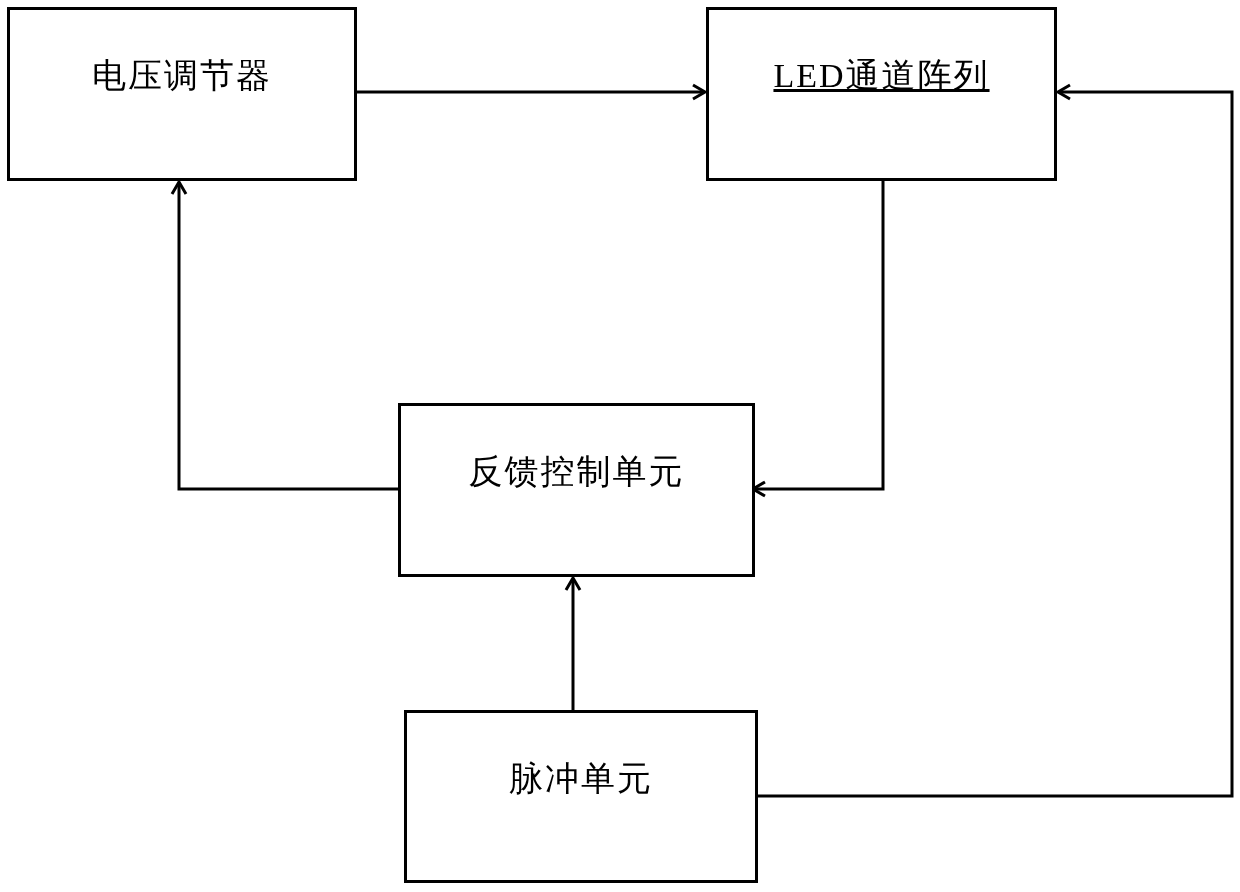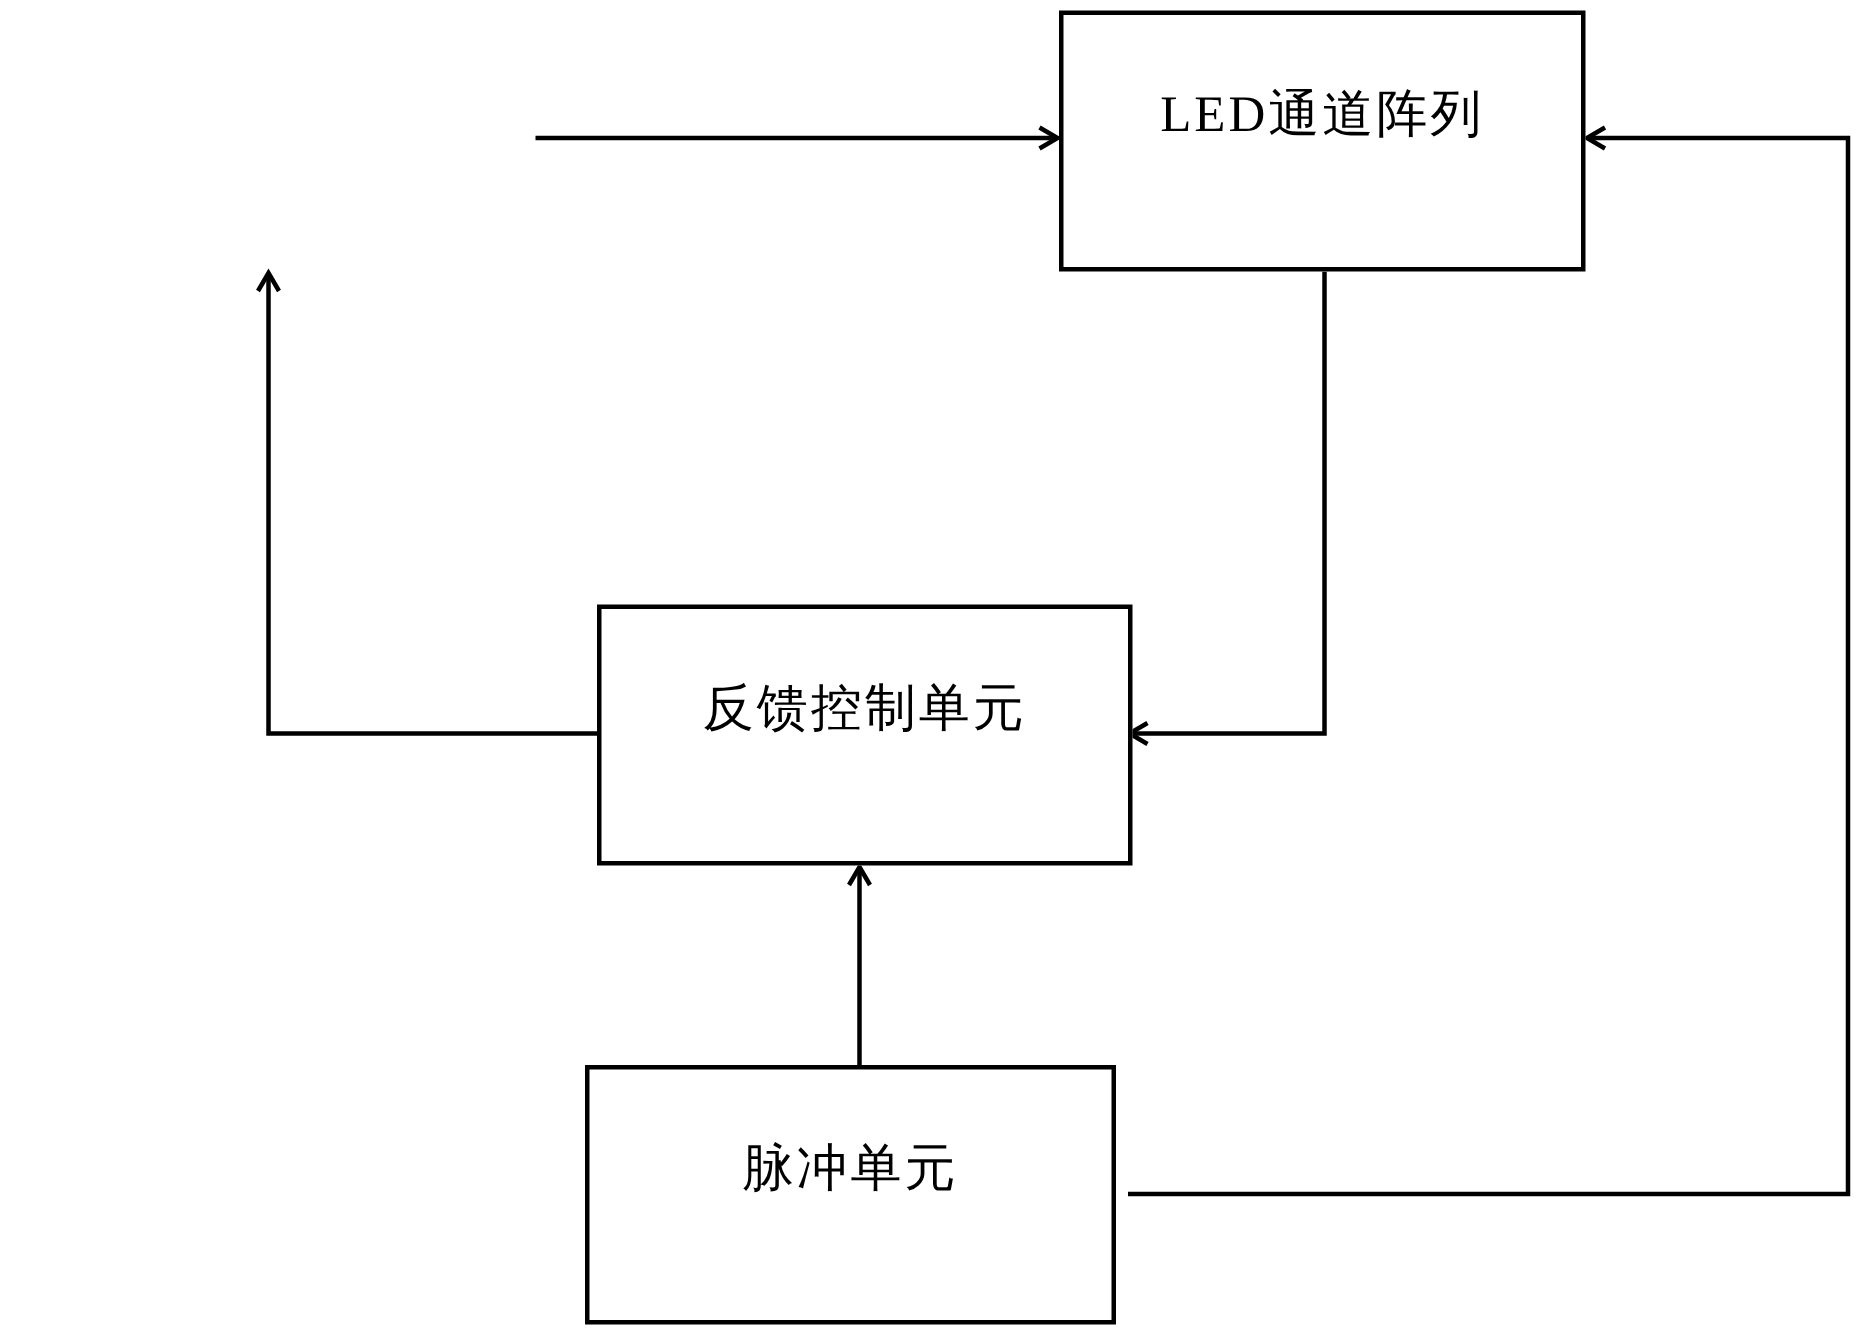--- a/index.html
+++ b/index.html
@@ -38,42 +38,45 @@
     justify-content: center;
     padding-bottom: 36px;
   }
   .node-label {
     font-size: 34px;
     color: #000000;
     letter-spacing: 2px;
     white-space: nowrap;
   }
   .node-voltage-regulator  { left: 7px;   top: 7px;   width: 350px; height: 174px; }
-  .node-led-channel-array  { left: 706px; top: 7px;   width: 351px; height: 174px; }
+  .node-led-channel-array  { left: 706px; top: 7px;   width: 351px; height: 174px; text-decoration: underline; }
   .node-feedback-control   { left: 398px; top: 403px; width: 357px; height: 174px; }
-  .node-pulse-unit         { left: 390px; top: 710px; width: 354px; height: 173px; }
+  .node-pulse-unit         { left: 404px; top: 710px; width: 354px; height: 173px; }
 </style>
 </head>
 <body>
 
 <div class="canvas">
 
   <svg class="edges-svg" viewBox="0 0 1240 892" xmlns="http://www.w3.org/2000/svg">
     <defs>
       <marker id="arrow" markerUnits="userSpaceOnUse" markerWidth="20" markerHeight="20" refX="14" refY="10" orient="auto">
         <path d="M3,3 L15,10 L3,17" fill="none" stroke="#000000" stroke-width="3"></path>
       </marker>
     </defs>
     <polyline class="edge" marker-end="url(#arrow)" points="357,92 704,92"></polyline>
     <polyline class="edge" marker-end="url(#arrow)" points="883,181 883,489 754,489"></polyline>
     <polyline class="edge" marker-end="url(#arrow)" points="398,489 179,489 179,183"></polyline>
     <polyline class="edge" marker-end="url(#arrow)" points="573,710 573,579"></polyline>
     <polyline class="edge" marker-end="url(#arrow)" points="752,796 1232,796 1232,92 1059,92"></polyline>
   </svg>
 
+  <div class="node node-voltage-regulator">
+    <span class="node-label">电压调节器</span>
+  </div>
 
   <div class="node node-led-channel-array">
     <span class="node-label">LED通道阵列</span>
   </div>
 
   <div class="node node-feedback-control">
     <span class="node-label">反馈控制单元</span>
   </div>
 
   <div class="node node-pulse-unit">

